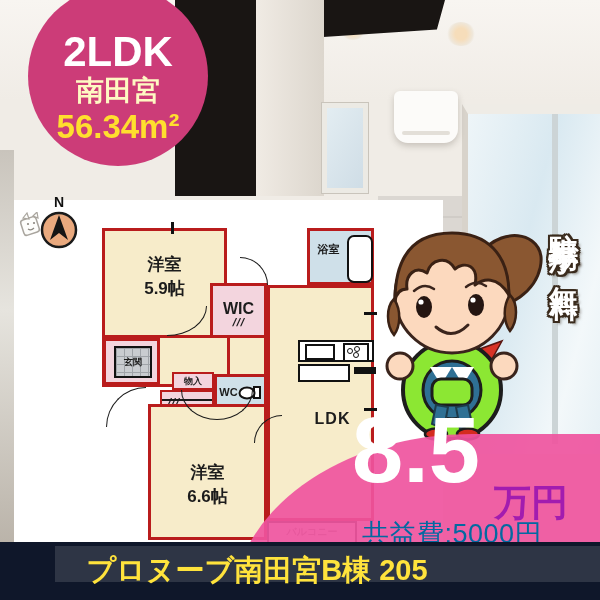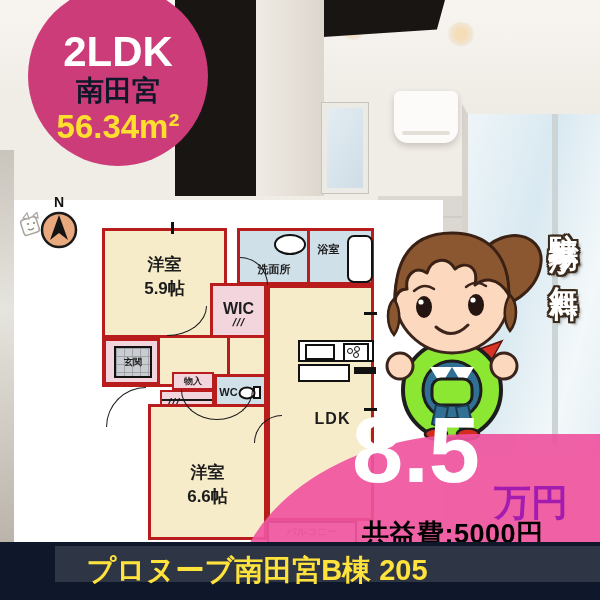--- a/index.html
+++ b/index.html
@@ -30,31 +30,31 @@
   .blue{background:#cfe0e9;}
   .pinkroom{background:#f3d5de;}
   .rlbl{position:absolute;width:100%;text-align:center;font-weight:bold;color:#1c1c1c;line-height:1.15;}
   .arc{position:absolute;box-sizing:border-box;}
   .tick{position:absolute;background:#111;}
   .slash{position:absolute;font-weight:bold;color:#1a1a1a;letter-spacing:1px;transform:skewX(-15deg);font-size:11px;}
   
   .badge{left:28px;top:-14px;width:180px;height:180px;border-radius:50%;background:#cc3c78;z-index:9;
          display:flex;flex-direction:column;align-items:center;padding-top:44px;box-sizing:border-box;text-align:center;}
   .badge .l1{font-size:42px;font-weight:bold;color:#fff;line-height:1.05;}
-  .badge .l2{font-size:28px;font-weight:bold;color:#0f172a;line-height:1.2;}
+  .badge .l2{font-size:28px;font-weight:bold;color:#fef9c3;line-height:1.2;}
   .badge .l3{font-size:33px;font-weight:bold;color:#ffdf2e;line-height:1.15;}
   .v-banner{left:541px;top:210px;width:46px;height:224px;z-index:4;writing-mode:vertical-rl;text-orientation:upright;
             font-size:29px;font-weight:bold;color:#ffffff;letter-spacing:5px;line-height:46px;
             text-shadow:-2px -2px 0 #3a2b1d,2px -2px 0 #3a2b1d,-2px 2px 0 #3a2b1d,2px 2px 0 #3a2b1d,
                         0 -2px 0 #3a2b1d,0 2px 0 #3a2b1d,-2px 0 0 #3a2b1d,2px 0 0 #3a2b1d,3px 3px 3px rgba(40,25,10,.5);}
   .price-overlay{left:232px;top:434px;width:380px;height:176px;background:rgba(239,84,158,.92);
                  border-top-left-radius:240px 175px;z-index:6;}
   .price-amount{left:352px;top:404px;font-size:92px;font-weight:bold;color:#fff;z-index:7;line-height:1;}
   .price-unit{left:494px;top:478px;font-size:37px;font-weight:bold;color:#a21caf;z-index:7;}
-  .price-fee{left:362px;top:516px;font-size:27px;font-weight:bold;color:#000000;z-index:7;letter-spacing:.5px;}
+  .price-fee{left:362px;top:516px;font-size:27px;font-weight:normal;color:#0369a1;z-index:7;letter-spacing:.5px;}
   .footer{left:0;top:542px;width:600px;height:58px;background:#0f172a;z-index:8;}
   .footer-inner{position:absolute;left:55px;top:4px;width:545px;height:36px;background:rgba(255,255,255,.13);}
   .footer-text{position:absolute;left:-43px;top:9px;width:600px;text-align:center;font-size:29px;font-weight:bold;
                color:#ffe33c;}
   .mascot{left:370px;top:203px;z-index:5;}
   .compass{position:absolute;left:24px;top:-6px;}
   .cat{position:absolute;left:4px;top:12px;}
 </style>
 </head>
 <body>
@@ -92,24 +92,20 @@
     </svg>
 
     <div class="room cream" style="left:88px;top:135px;width:165px;height:52px;"></div>
     <div class="room cream" style="left:213px;top:85px;width:40px;height:105px;"></div>
 
     <div class="room cream" style="left:88px;top:28px;width:125px;height:110px;">
       <div class="rlbl" style="top:24px;font-size:17px;">洋室</div>
       <div class="rlbl" style="top:48px;font-size:17px;">5.9帖</div>
     </div>
 
-    <div class="room blue" style="left:223px;top:28px;width:74px;height:57px;">
-      <div class="rlbl" style="top:32px;font-size:11px;">洗面所</div>
-      <div style="position:absolute;left:34px;top:3px;width:28px;height:17px;background:#fff;border:2px solid #111;border-radius:50%;"></div>
-    </div>
 
     <div class="room blue" style="left:293px;top:28px;width:67px;height:57px;">
       <div class="rlbl" style="top:12px;left:-12px;font-size:11px;">浴室</div>
       <div style="position:absolute;left:37px;top:4px;width:22px;height:44px;background:#fff;border:2px solid #111;border-radius:7px;"></div>
     </div>
 
     <div class="room pinkroom" style="left:196px;top:83px;width:57px;height:55px;">
       <div class="rlbl" style="top:14px;font-size:16px;">WIC</div>
       <div class="slash" style="left:20px;top:30px;">///</div>
     </div>

